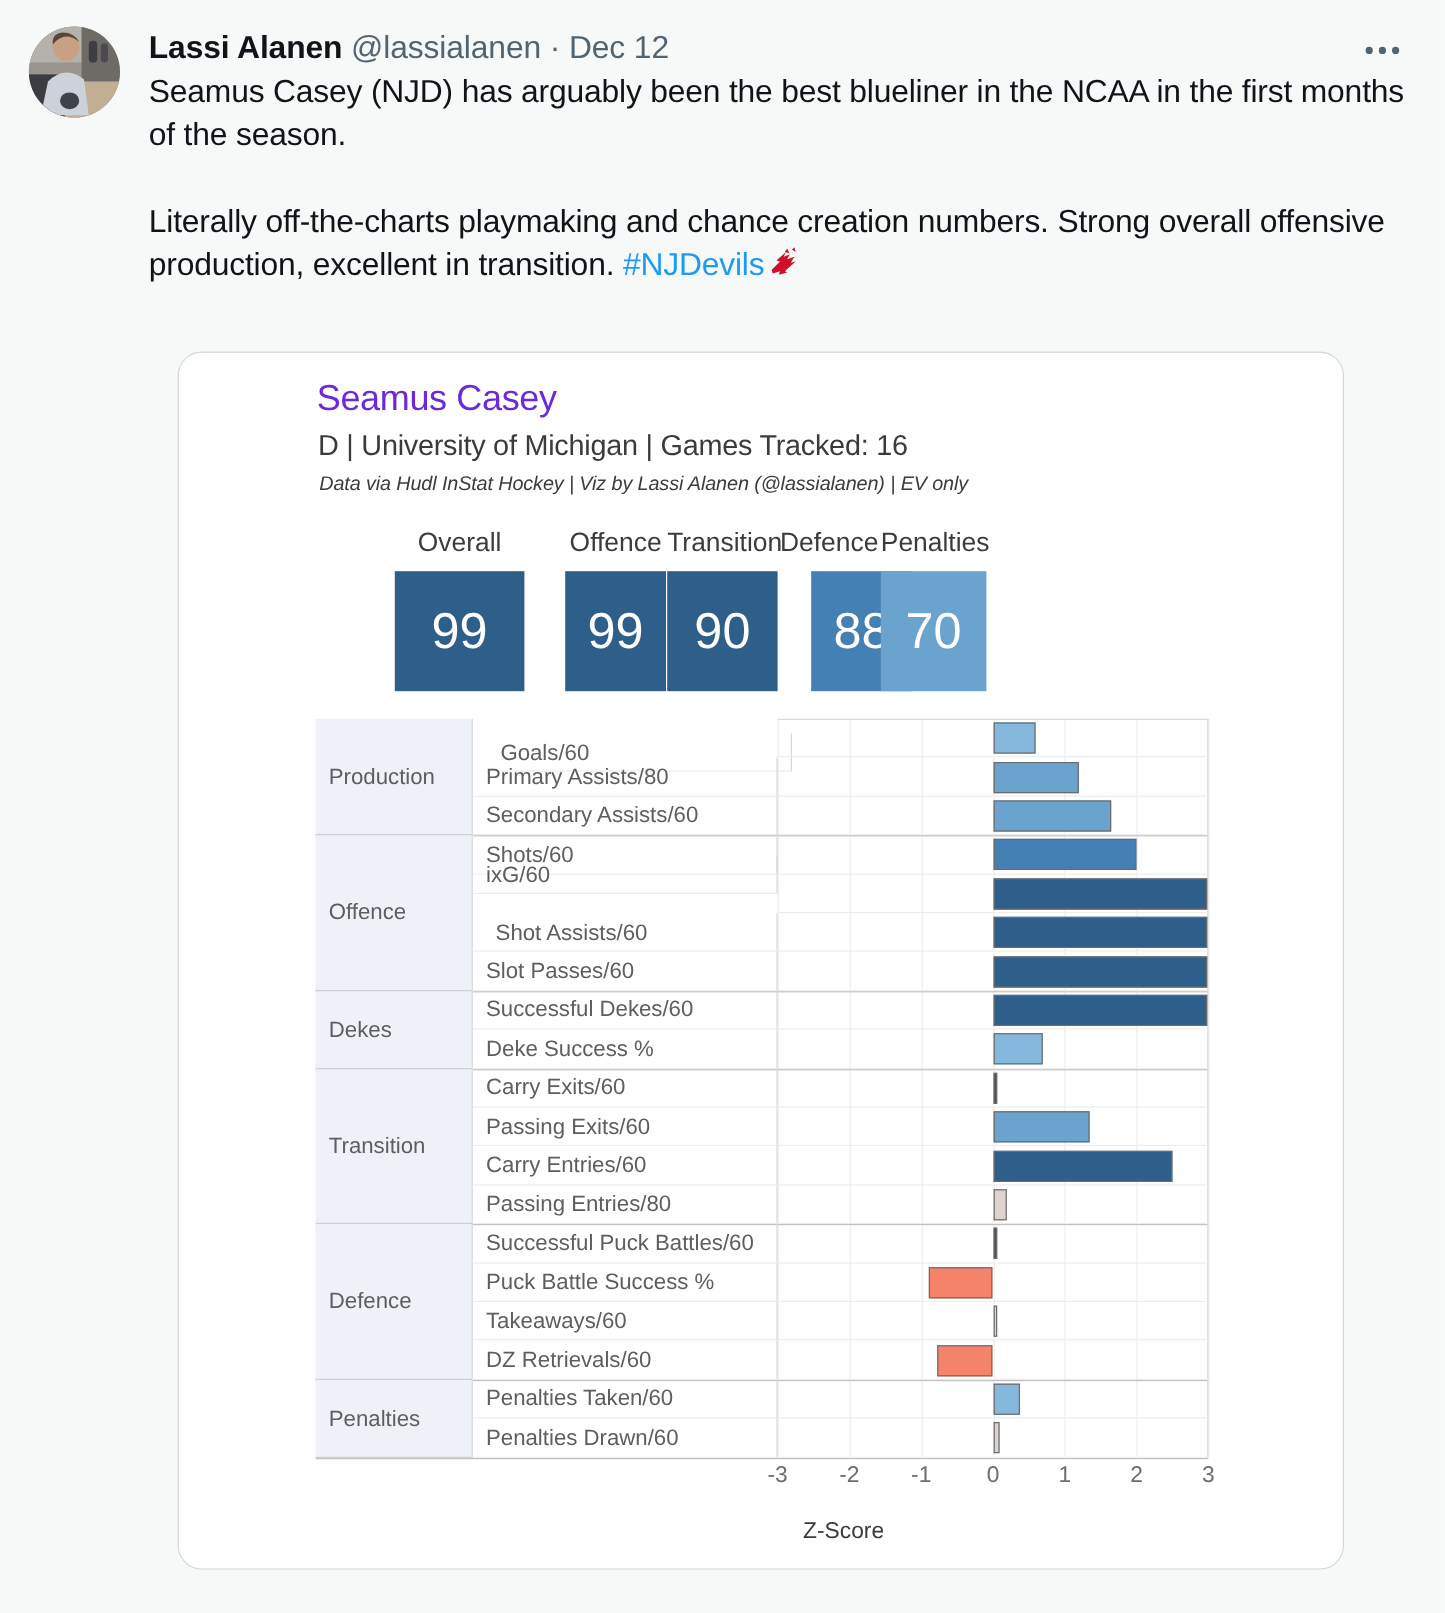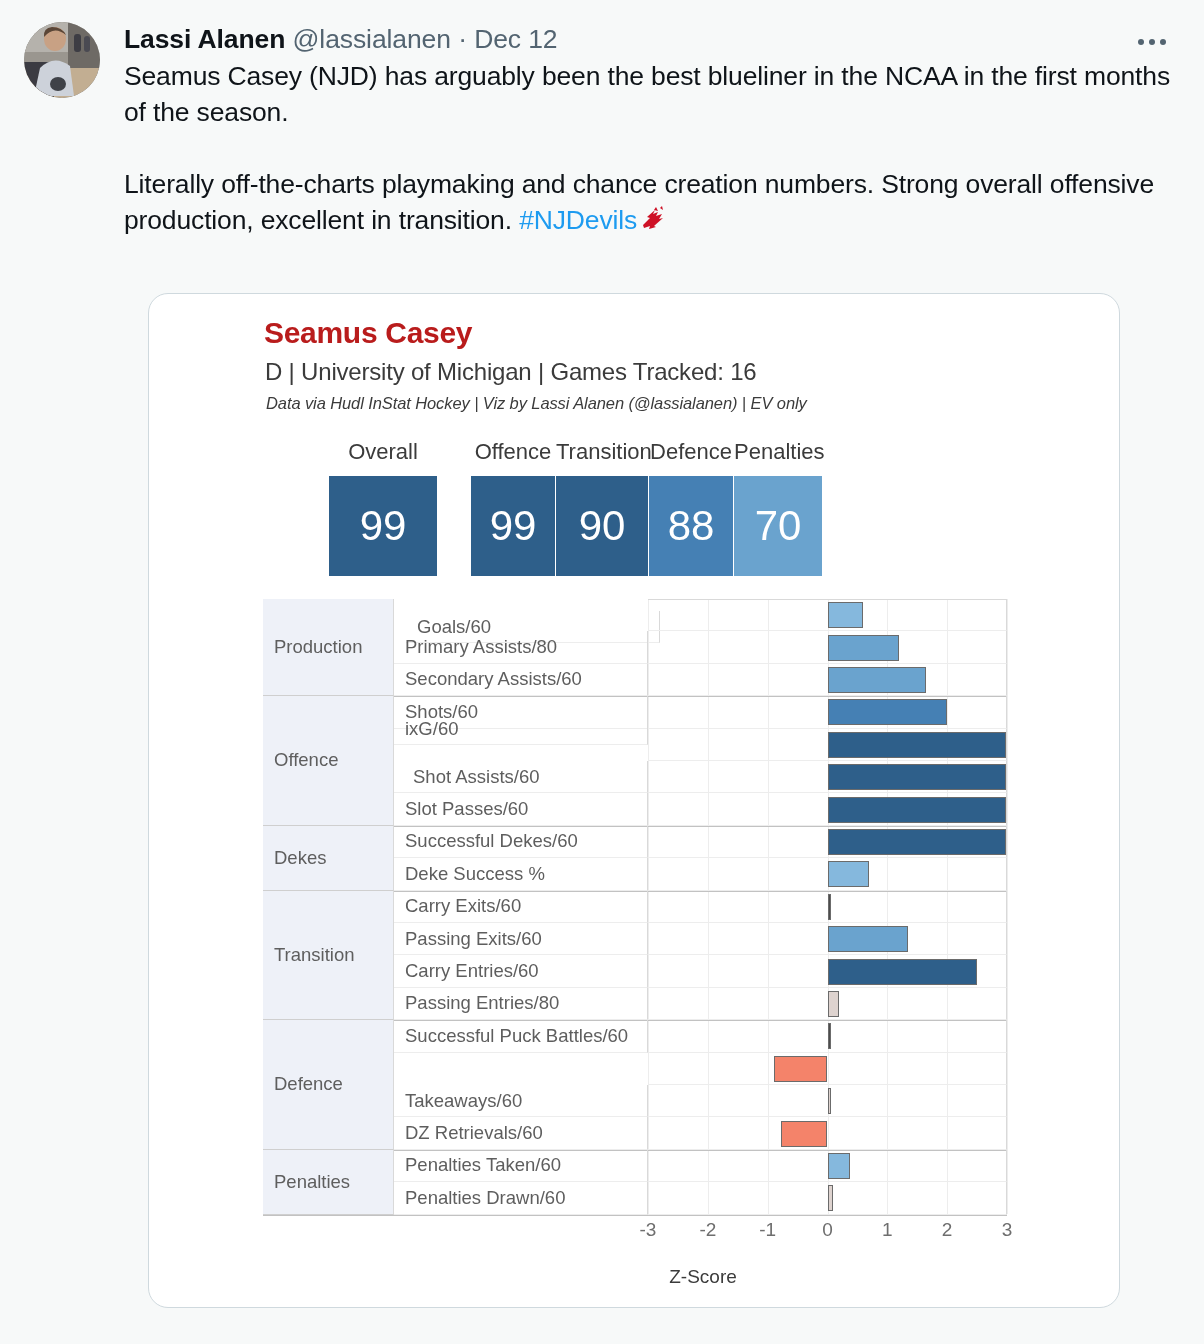--- a/index.html
+++ b/index.html
@@ -112,22 +112,22 @@
     left: 0; top: 0;
     width: 972px;
     height: 1015px;
   }
 
   .viz-title {
     position: absolute;
     left: 115px;
     top: 22px;
     font-size: 30px;
-    font-weight: bold;
-    color: #b91c1c;
+    font-weight: normal;
+    color: #6d28d9;
     letter-spacing: -0.3px;
   }
   .viz-sub {
     position: absolute;
     left: 116px;
     top: 64px;
     font-size: 24px;
     color: #3b3b3b;
     letter-spacing: -0.2px;
   }
@@ -326,21 +326,21 @@
           <div class="score-label" style="left: 180px; width: 108px;">Overall</div>
           <div class="score-label" style="left: 322px; width: 84px;">Offence</div>
           <div class="score-label" style="left: 407px; width: 92px;">Transition</div>
           <div class="score-label" style="left: 500px; width: 84px;">Defence</div>
           <div class="score-label" style="left: 585px; width: 88px;">Penalties</div>
         </div>
       <div class="score-boxes" id="score-boxes">
           <div class="score-box" style="left: 180px; width: 108px; background: rgb(46, 95, 138);">99</div>
           <div class="score-box" style="left: 322px; width: 84px; background: rgb(46, 95, 138);">99</div>
           <div class="score-box" style="left: 407px; width: 92px; background: rgb(46, 95, 138);">90</div>
-          <div class="score-box" style="left: 500px; width: 84px; background: rgb(69, 128, 180);">88</div>
+          <div class="score-box" style="left: 527px; width: 84px; background: rgb(69, 128, 180);">88</div>
           <div class="score-box" style="left: 585px; width: 88px; background: rgb(106, 163, 206);">70</div>
         </div>
 
       <div class="grid" id="grid">
           <div class="vline" style="left: 385px;"></div>
           <div class="vline" style="left: 444.833px;"></div>
           <div class="vline" style="left: 504.667px;"></div>
           <div class="vline" style="left: 564.5px;"></div>
           <div class="vline" style="left: 624.333px;"></div>
           <div class="vline" style="left: 684.167px;"></div>
@@ -390,20 +390,21 @@
           <div class="plot-cell" style="top: 356.4px; height: 32.4px;"></div>
           <div class="bar" style="left: 564.5px; width: 149.583px; top: 359.6px; background: rgb(46, 95, 138);"></div>
           <div class="metric-cell" style="top: 388.8px; height: 32.4px;">Passing Entries/80</div>
           <div class="plot-cell" style="top: 388.8px; height: 32.4px;"></div>
           <div class="bar" style="left: 564.5px; width: 11.9667px; top: 392px; background: rgb(222, 211, 207);"></div>
           <div class="group-sep" style="top: 421.2px;"></div>
           <div class="cat-cell" style="top: 421.2px; height: 129.6px;">Defence</div>
           <div class="metric-cell" style="top: 421.2px; height: 32.4px;">Successful Puck Battles/60</div>
           <div class="plot-cell" style="top: 421.2px; height: 32.4px;"></div>
           <div class="bar" style="left: 564.5px; width: 3px; top: 424.4px; background: rgb(76, 76, 76);"></div>
+          <div class="metric-cell" style="top: 453.6px; height: 32.4px;">Puck Battle Success %</div>
           <div class="plot-cell" style="top: 453.6px; height: 32.4px;"></div>
           <div class="bar" style="left: 510.65px; width: 53.85px; top: 456.8px; background: rgb(244, 131, 106);"></div>
           <div class="metric-cell" style="top: 486px; height: 32.4px;">Takeaways/60</div>
           <div class="plot-cell" style="top: 486px; height: 32.4px;"></div>
           <div class="bar" style="left: 564.5px; width: 3px; top: 489.2px; background: rgb(222, 211, 207);"></div>
           <div class="metric-cell" style="top: 518.4px; height: 32.4px;">DZ Retrievals/60</div>
           <div class="plot-cell" style="top: 518.4px; height: 32.4px;"></div>
           <div class="bar" style="left: 517.83px; width: 46.67px; top: 521.6px; background: rgb(244, 131, 106);"></div>
           <div class="group-sep" style="top: 550.8px;"></div>
           <div class="cat-cell" style="top: 550.8px; height: 64.8px;">Penalties</div>

